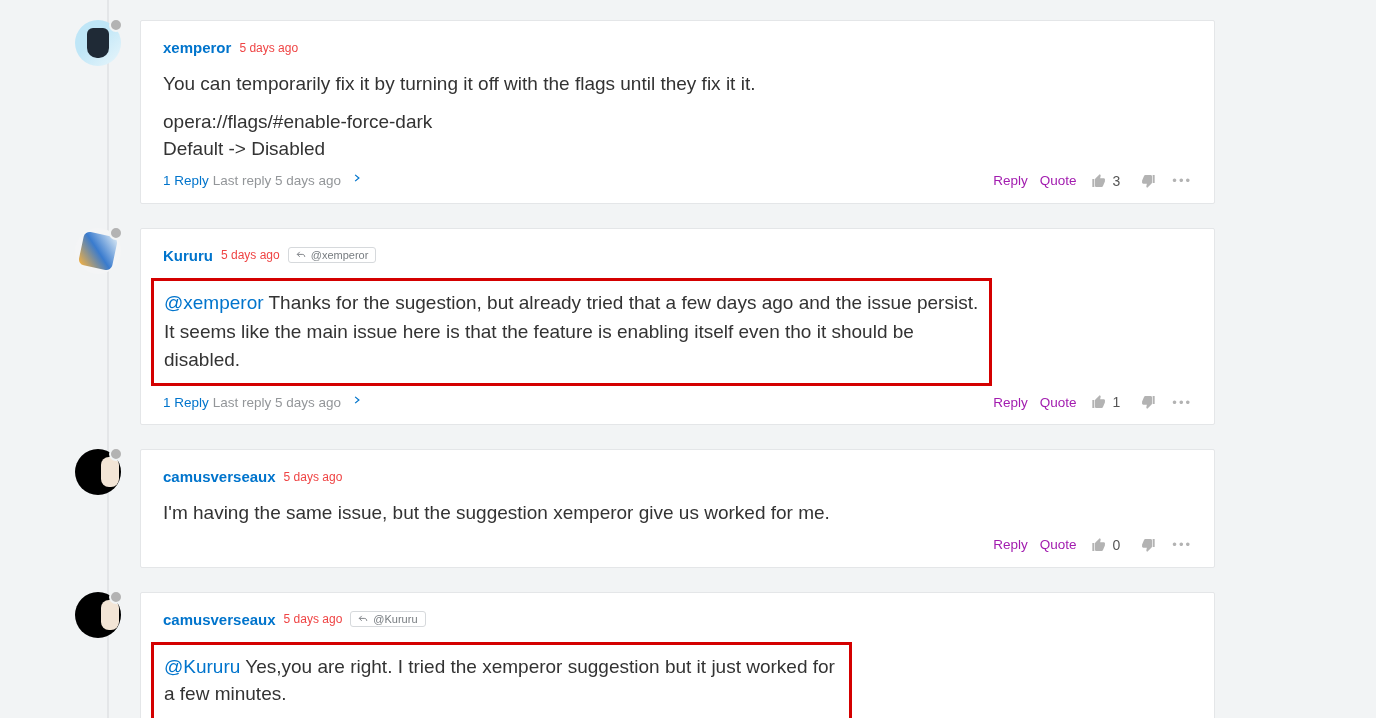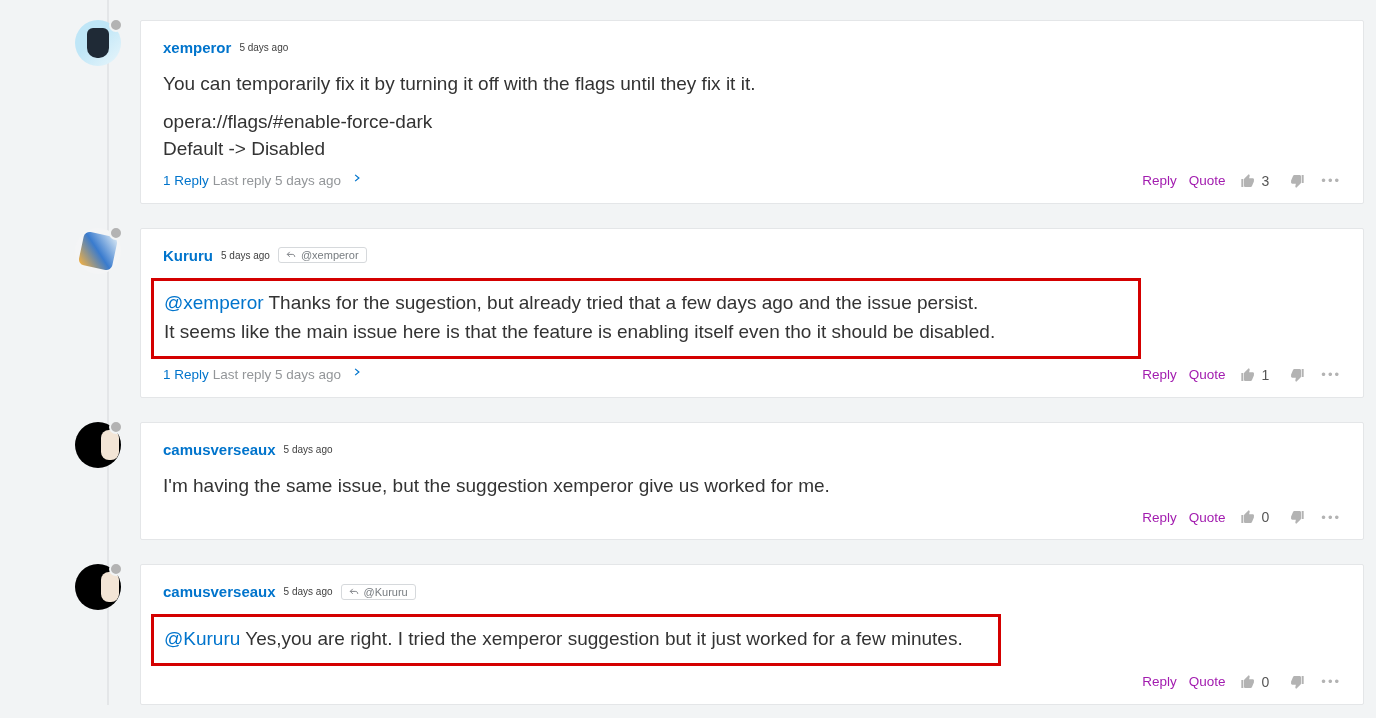--- a/index.html
+++ b/index.html
@@ -41,42 +41,42 @@
   .status-dot {
     position: absolute;
     top: -2px; right: -2px;
     width: 14px; height: 14px;
     border-radius: 50%;
     background: #b3b3b3;
     border: 2px solid #f2f4f5;
   }
   .card {
     margin-left: 65px;
-    width: 1224px;
+    width: 1075px;
     background: #fff;
     border: 1px solid #e4e6e8;
     border-radius: 2px;
     padding: 18px 22px 14px 22px;
   }
   .post-header {
     display: flex;
     align-items: center;
     gap: 8px;
     margin-bottom: 14px;
     flex-wrap: wrap;
   }
   .username {
     color: #0074cc;
     font-weight: 600;
     font-size: 15px;
     cursor: pointer;
   }
   .timestamp {
-    color: #404040;
-    font-size: 10px;
+    color: #ef4444;
+    font-size: 12px;
   }
   .reply-badge {
     display: inline-flex;
     align-items: center;
     gap: 5px;
     border: 1px solid #d6d9dc;
     border-radius: 3px;
     padding: 1px 7px;
     font-size: 11px;
     color: #777c80;

